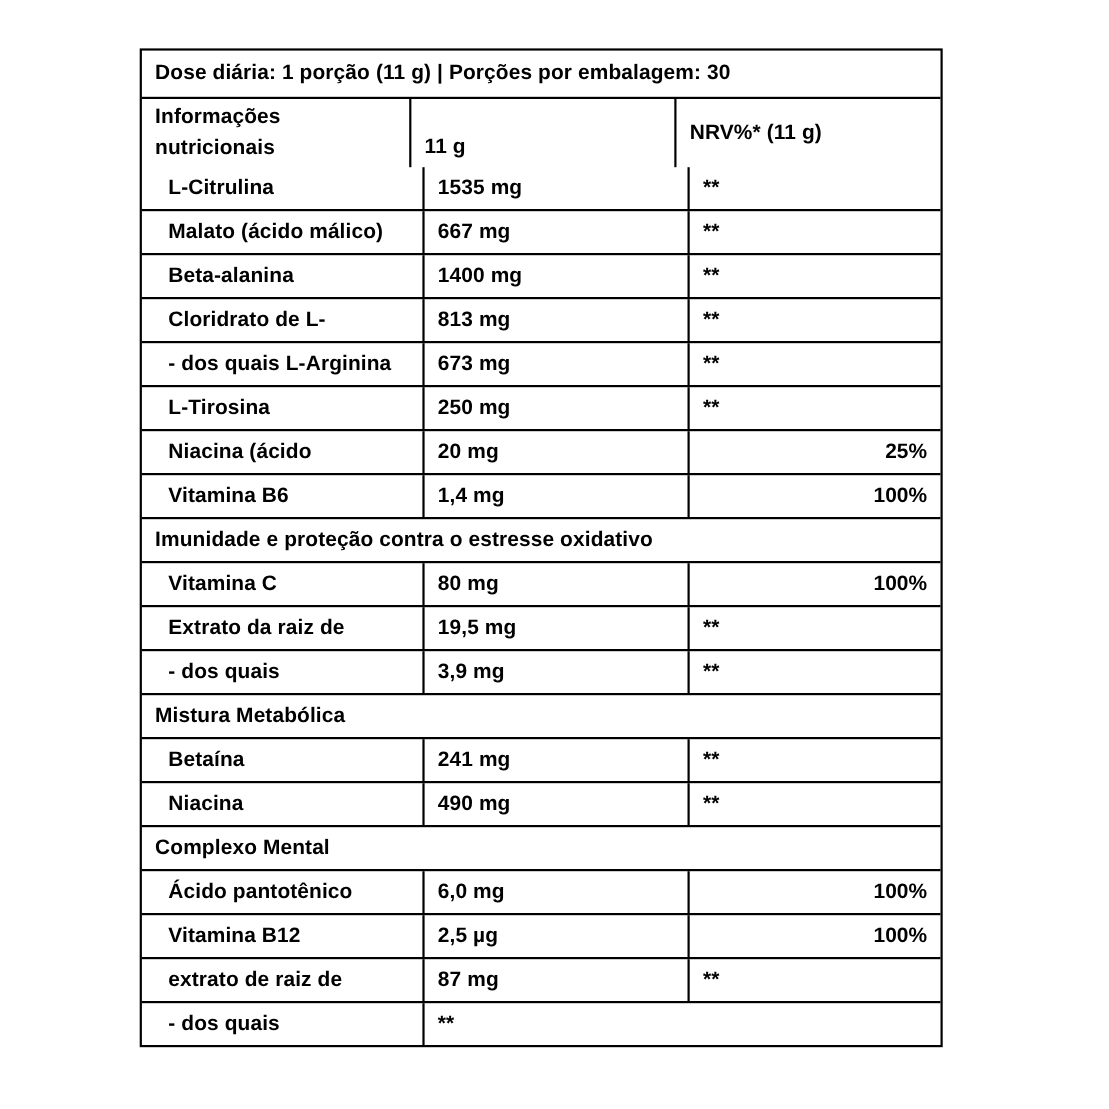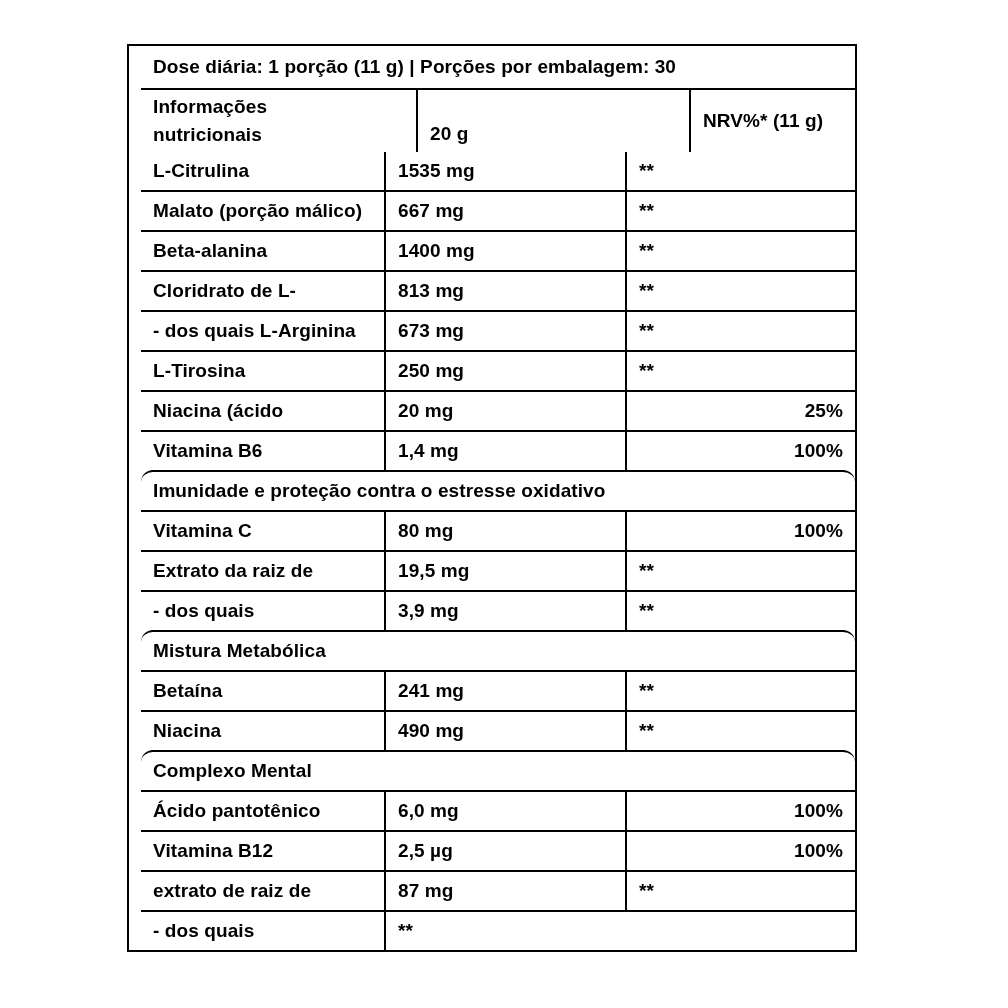--- a/index.html
+++ b/index.html
@@ -25,71 +25,69 @@
     background: #ffffff;
     color: #000000;
     font-weight: 700;
     font-size: 19px;
     letter-spacing: 0.1px;
   }
   .row {
     display: grid;
     grid-template-columns: 243px 241px 1fr;
     border-top: 2px solid #000000;
-    margin-left: 12px;
   }
   .row:first-child { border-top: none; }
   .cell {
     display: flex;
     align-items: center;
     padding: 0 12px;
     overflow: hidden;
   }
   .cell + .cell { border-left: 2px solid #000000; }
   .dose-row {
     grid-template-columns: 1fr;
     min-height: 42px;
   }
-  .header-row { min-height: 62px; gap: 32px; }
+  .header-row { min-height: 62px; }
   .header-col1 span { display: inline-block; max-width: 165px; line-height: 1.45; }
   .header-col2 { align-items: flex-end; padding-bottom: 7px; }
-  .data-row { min-height: 38px; }
+  .data-row { min-height: 38px; padding-left: 12px; }
   .section-row {
     grid-template-columns: 1fr;
     min-height: 38px;
-    border-radius: 12px;
   }
   .nrv-right { justify-content: flex-end; }
 </style>
 </head>
 <body>
 
 <div class="sheet">
   <div class="nutrition-table">
 
     <div class="row dose-row">
       <div class="cell">Dose diária: 1 porção (11 g) | Porções por embalagem: 30</div>
     </div>
 
     <div class="row header-row">
       <div class="cell header-col1">
         <span>Informações nutricionais</span>
       </div>
-      <div class="cell header-col2">20 g</div>
+      <div class="cell header-col2">11 g</div>
       <div class="cell">NRV%* (11 g)</div>
     </div>
 
     <div>
         <div class="row data-row">
           <div class="cell">L-Citrulina</div>
           <div class="cell">1535 mg</div>
           <div class="cell">**</div>
         </div>
         <div class="row data-row">
-          <div class="cell">Malato (porção málico)</div>
+          <div class="cell">Malato (ácido málico)</div>
           <div class="cell">667 mg</div>
           <div class="cell">**</div>
         </div>
         <div class="row data-row">
           <div class="cell">Beta-alanina</div>
           <div class="cell">1400 mg</div>
           <div class="cell">**</div>
         </div>
         <div class="row data-row">
           <div class="cell">Cloridrato de L-</div>

